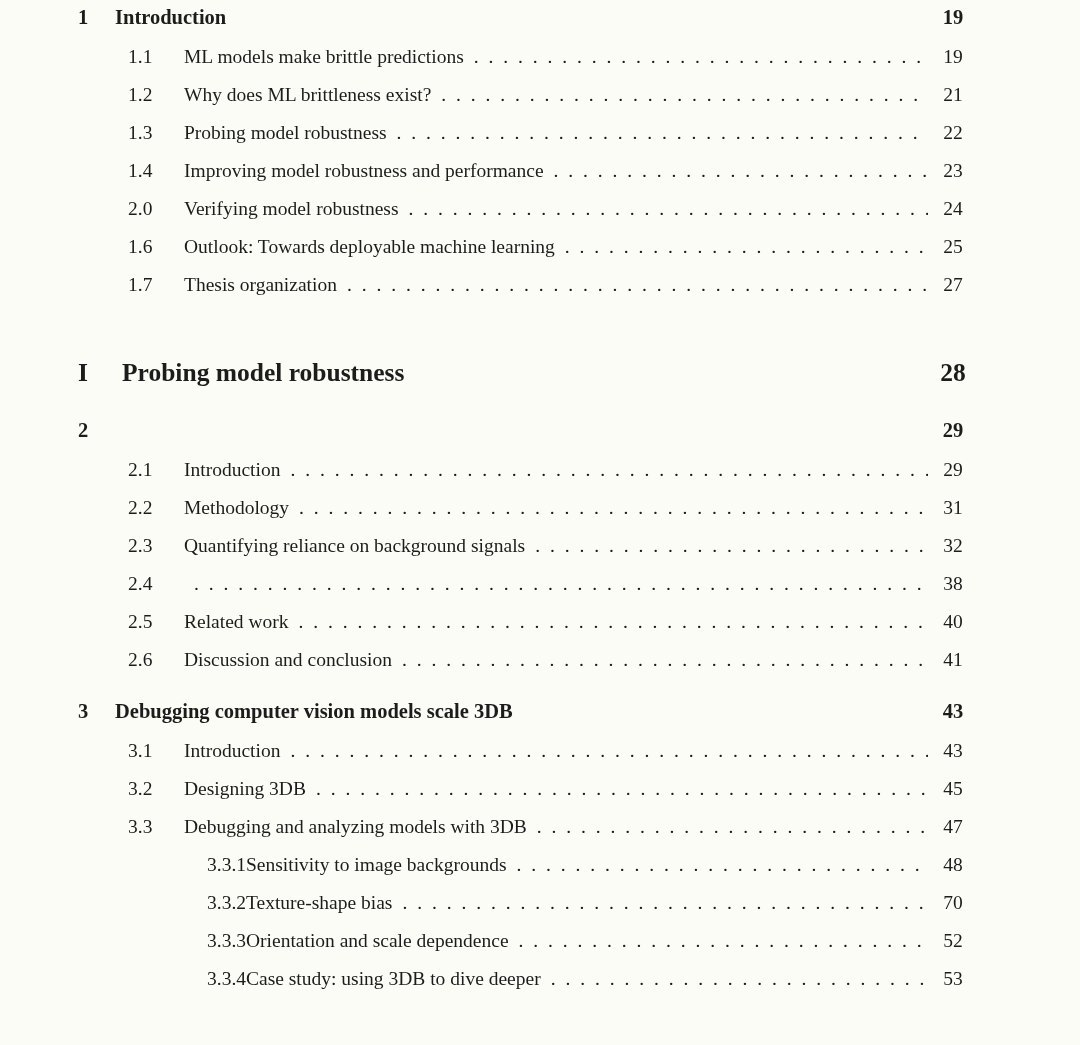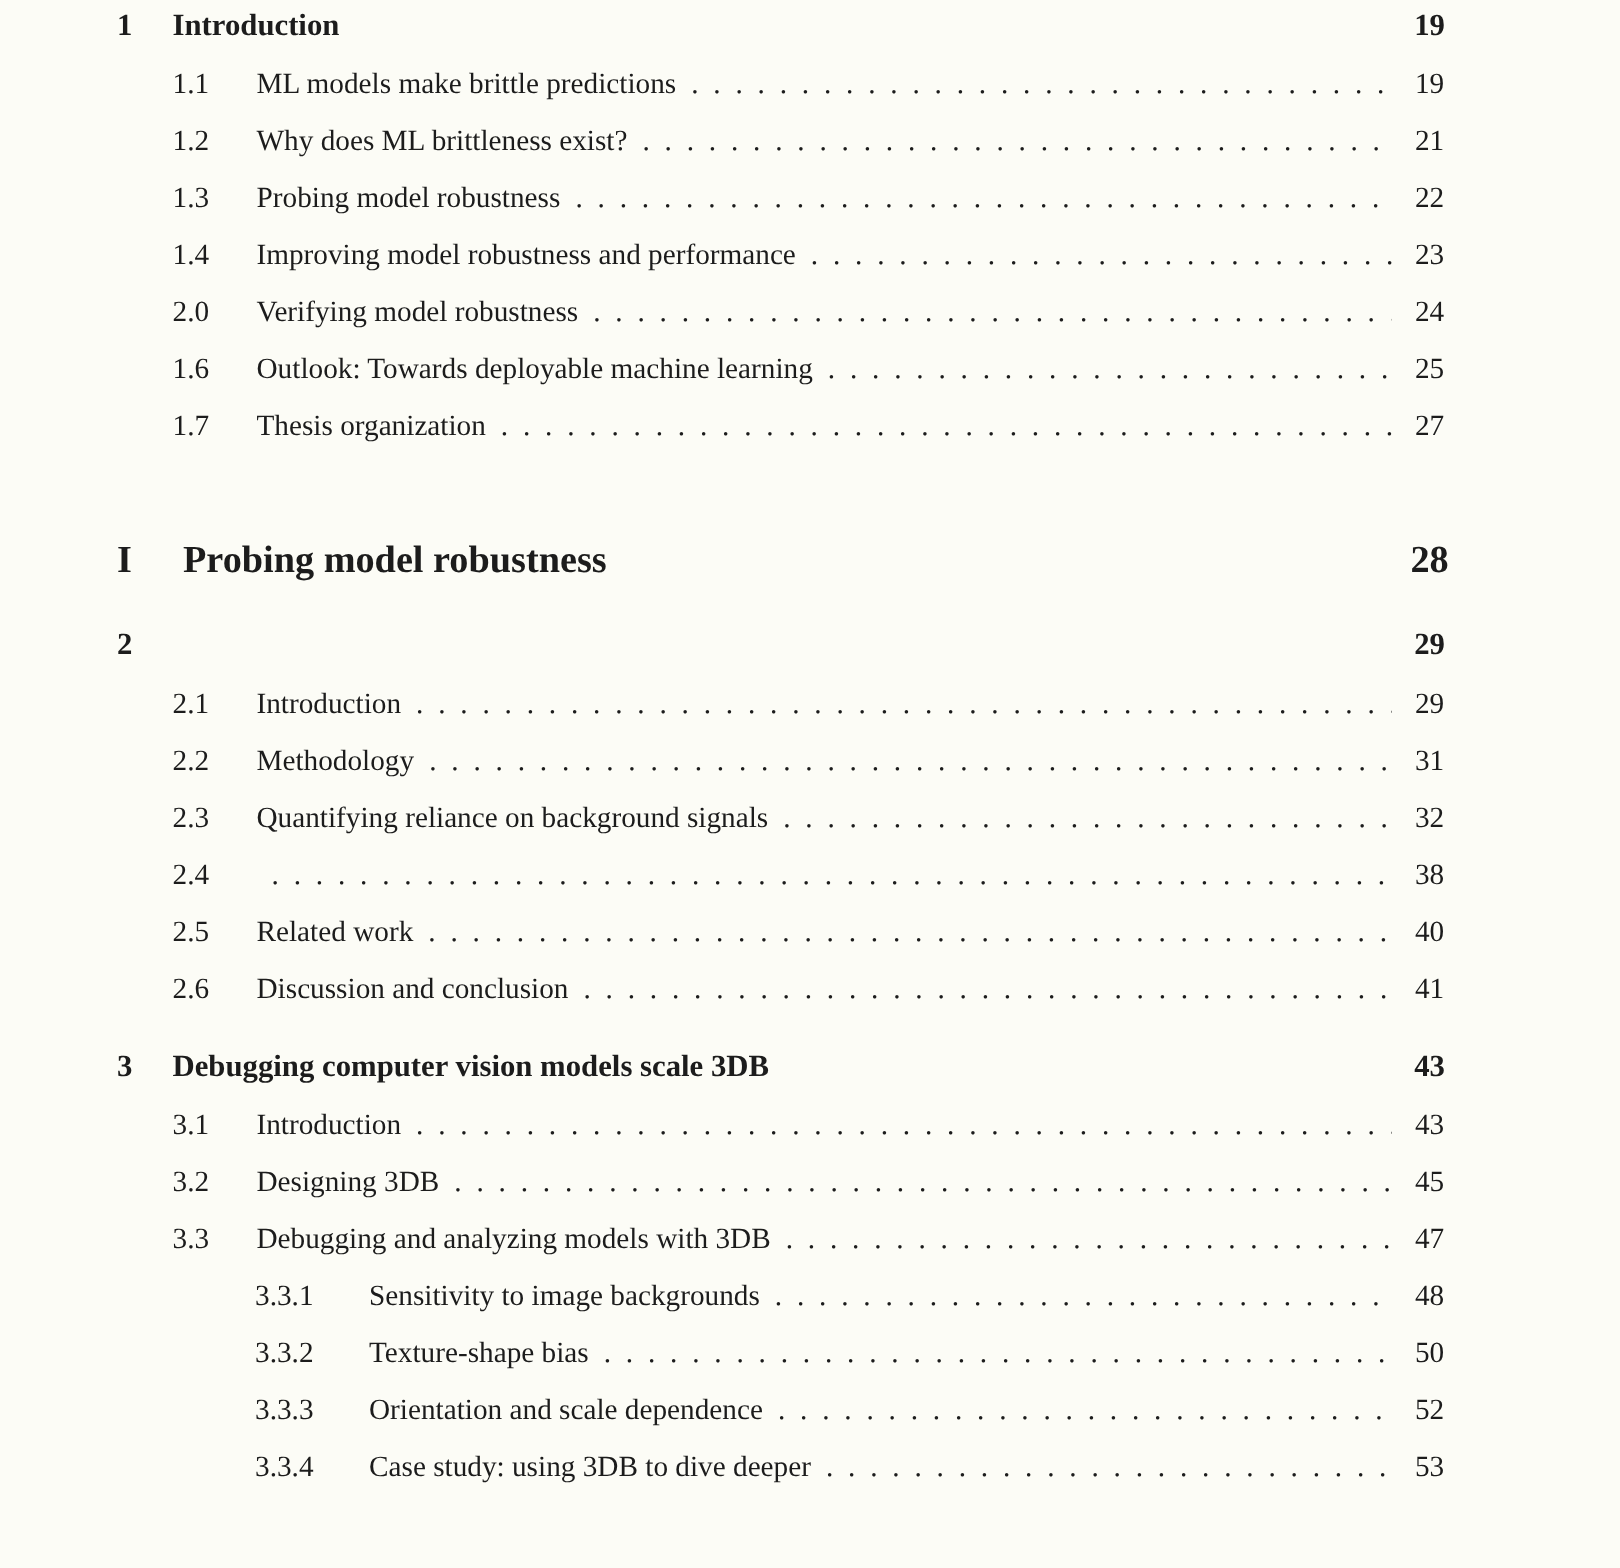--- a/index.html
+++ b/index.html
@@ -40,22 +40,22 @@
   }
   .row.section, .row.subsection {
     font-size: 19.5px;
   }
   .row.section { padding-left: 37px; }
   .row.subsection { padding-left: 92px; }
 
   .num { flex: 0 0 auto; }
   .chapter .num    { width: 37px; }
   .part .num       { width: 44px; }
-  .section .num    { width: 56px; }
-  .subsection .num { width: 76px; }
+  .section .num    { width: 56px; margin-left: 13px; }
+  .subsection .num { width: 76px; text-align: right; }
 
   .title { white-space: nowrap; }
   .title .i { }
 
   .leader {
     flex: 1 1 auto;
     overflow: hidden;
     white-space: nowrap;
     margin: 0 8px 0 10px;
     letter-spacing: 2.5px;
@@ -195,21 +195,21 @@
     <div class="row subsection">
       <span class="num">3.3.1</span>
       <span class="title"><span>Sensitivity to image backgrounds</span></span>
       <span class="leader dots"></span>
       <span class="page-num">48</span>
     </div>
     <div class="row subsection">
       <span class="num">3.3.2</span>
       <span class="title"><span>Texture-shape bias</span></span>
       <span class="leader dots"></span>
-      <span class="page-num">50</span>
+      <span class="page-num">70</span>
     </div>
     <div class="row subsection">
       <span class="num">3.3.3</span>
       <span class="title"><span>Orientation and scale dependence</span></span>
       <span class="leader dots"></span>
       <span class="page-num">52</span>
     </div>
     <div class="row subsection">
       <span class="num">3.3.4</span>
       <span class="title"><span>Case study: using </span><span class="i">3DB</span><span> to dive deeper</span></span>

